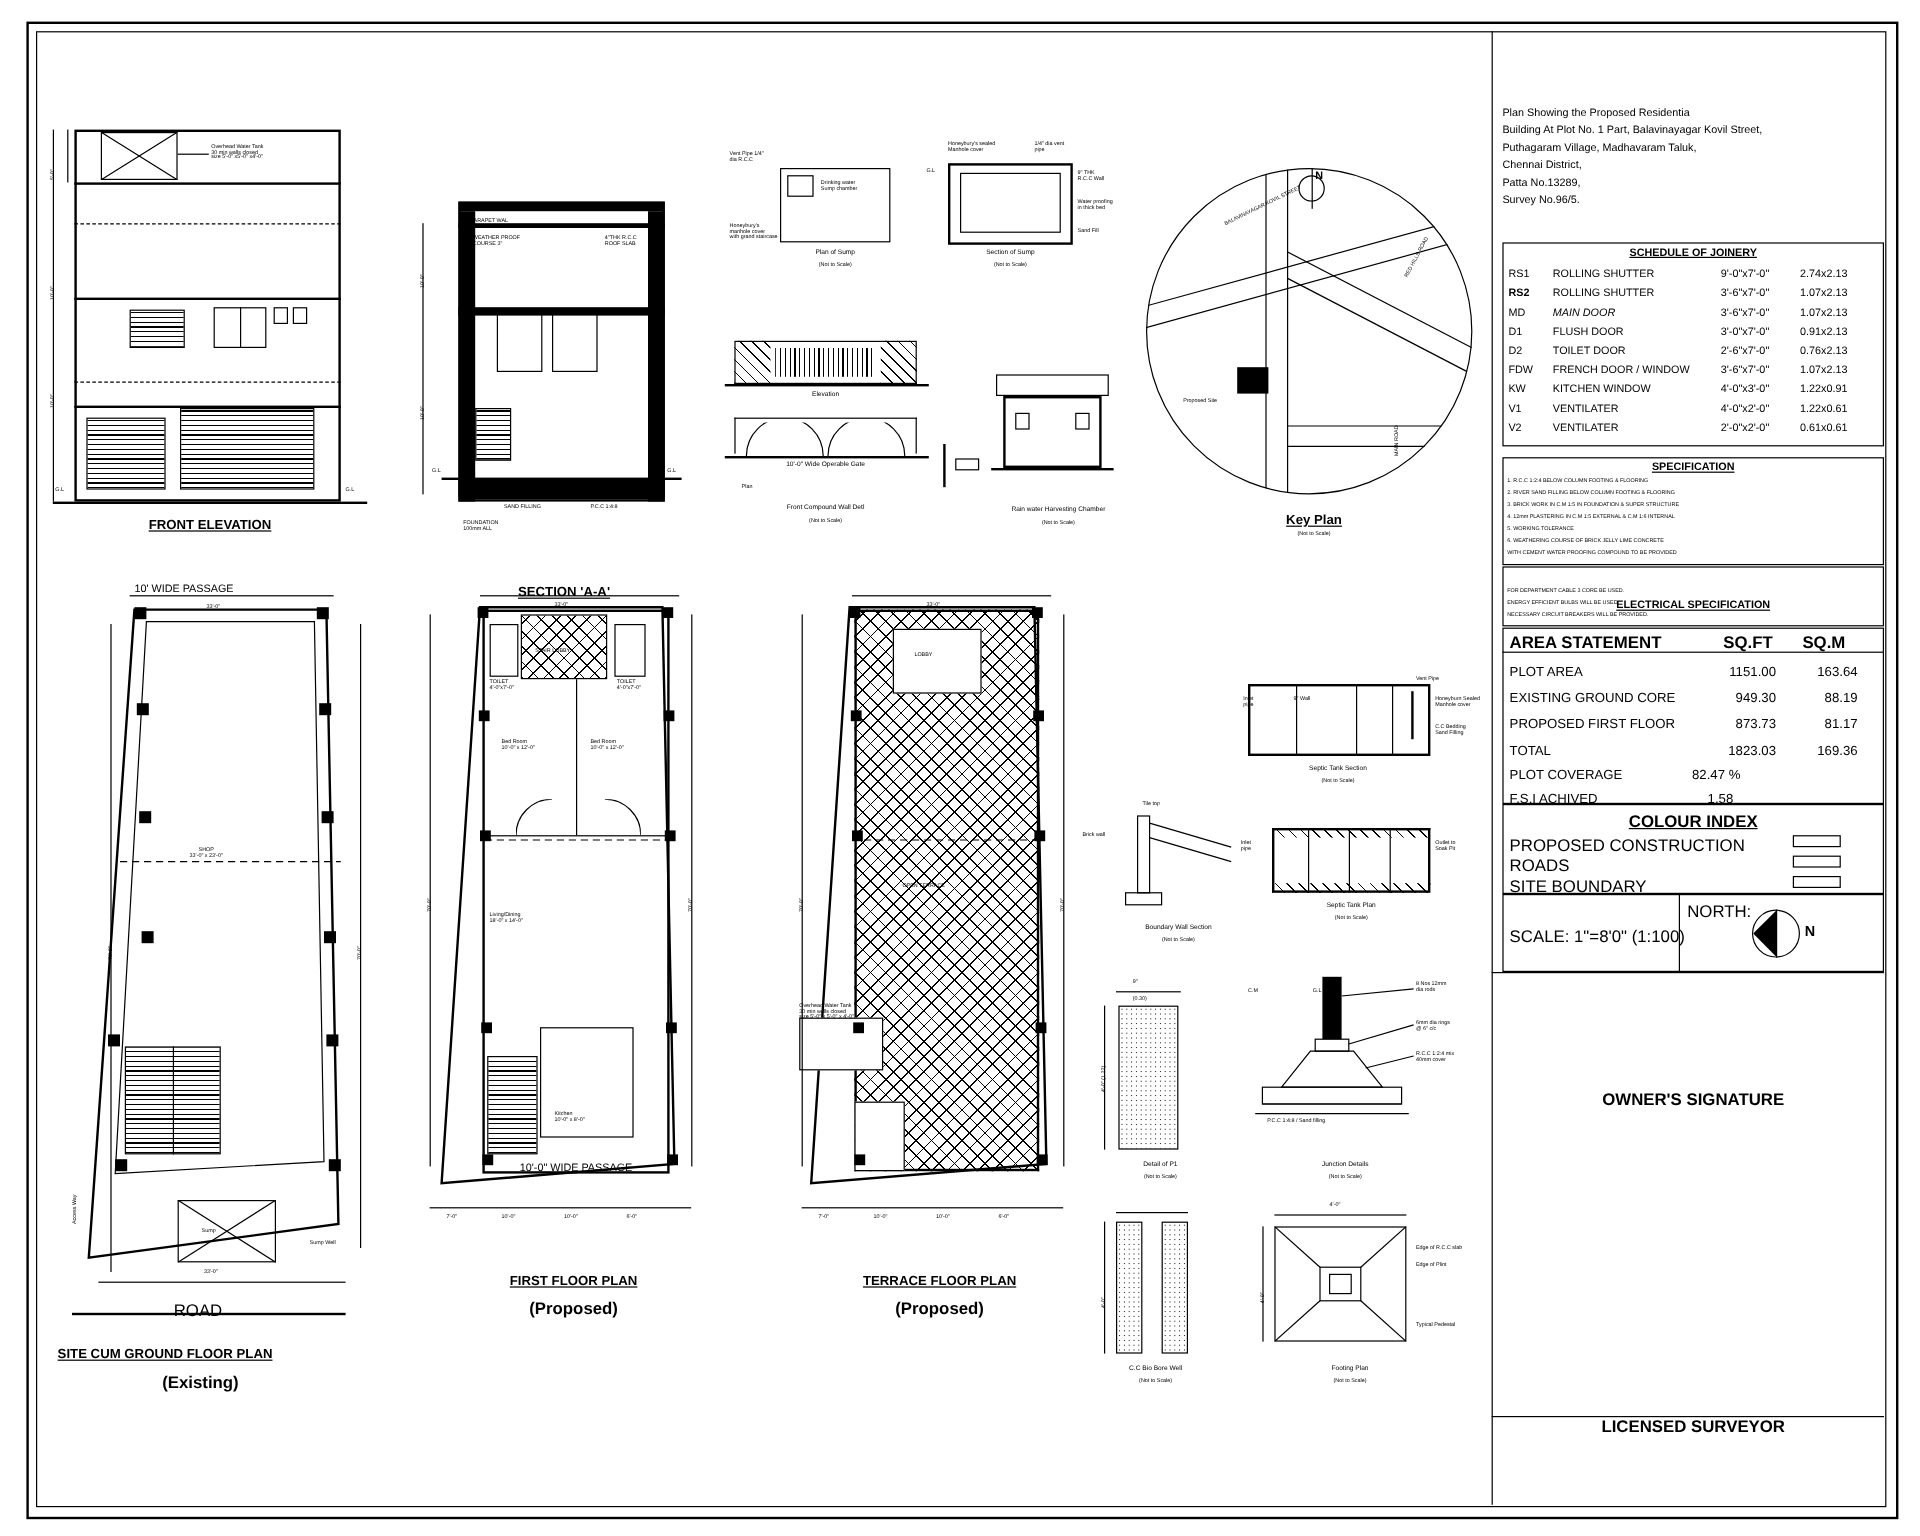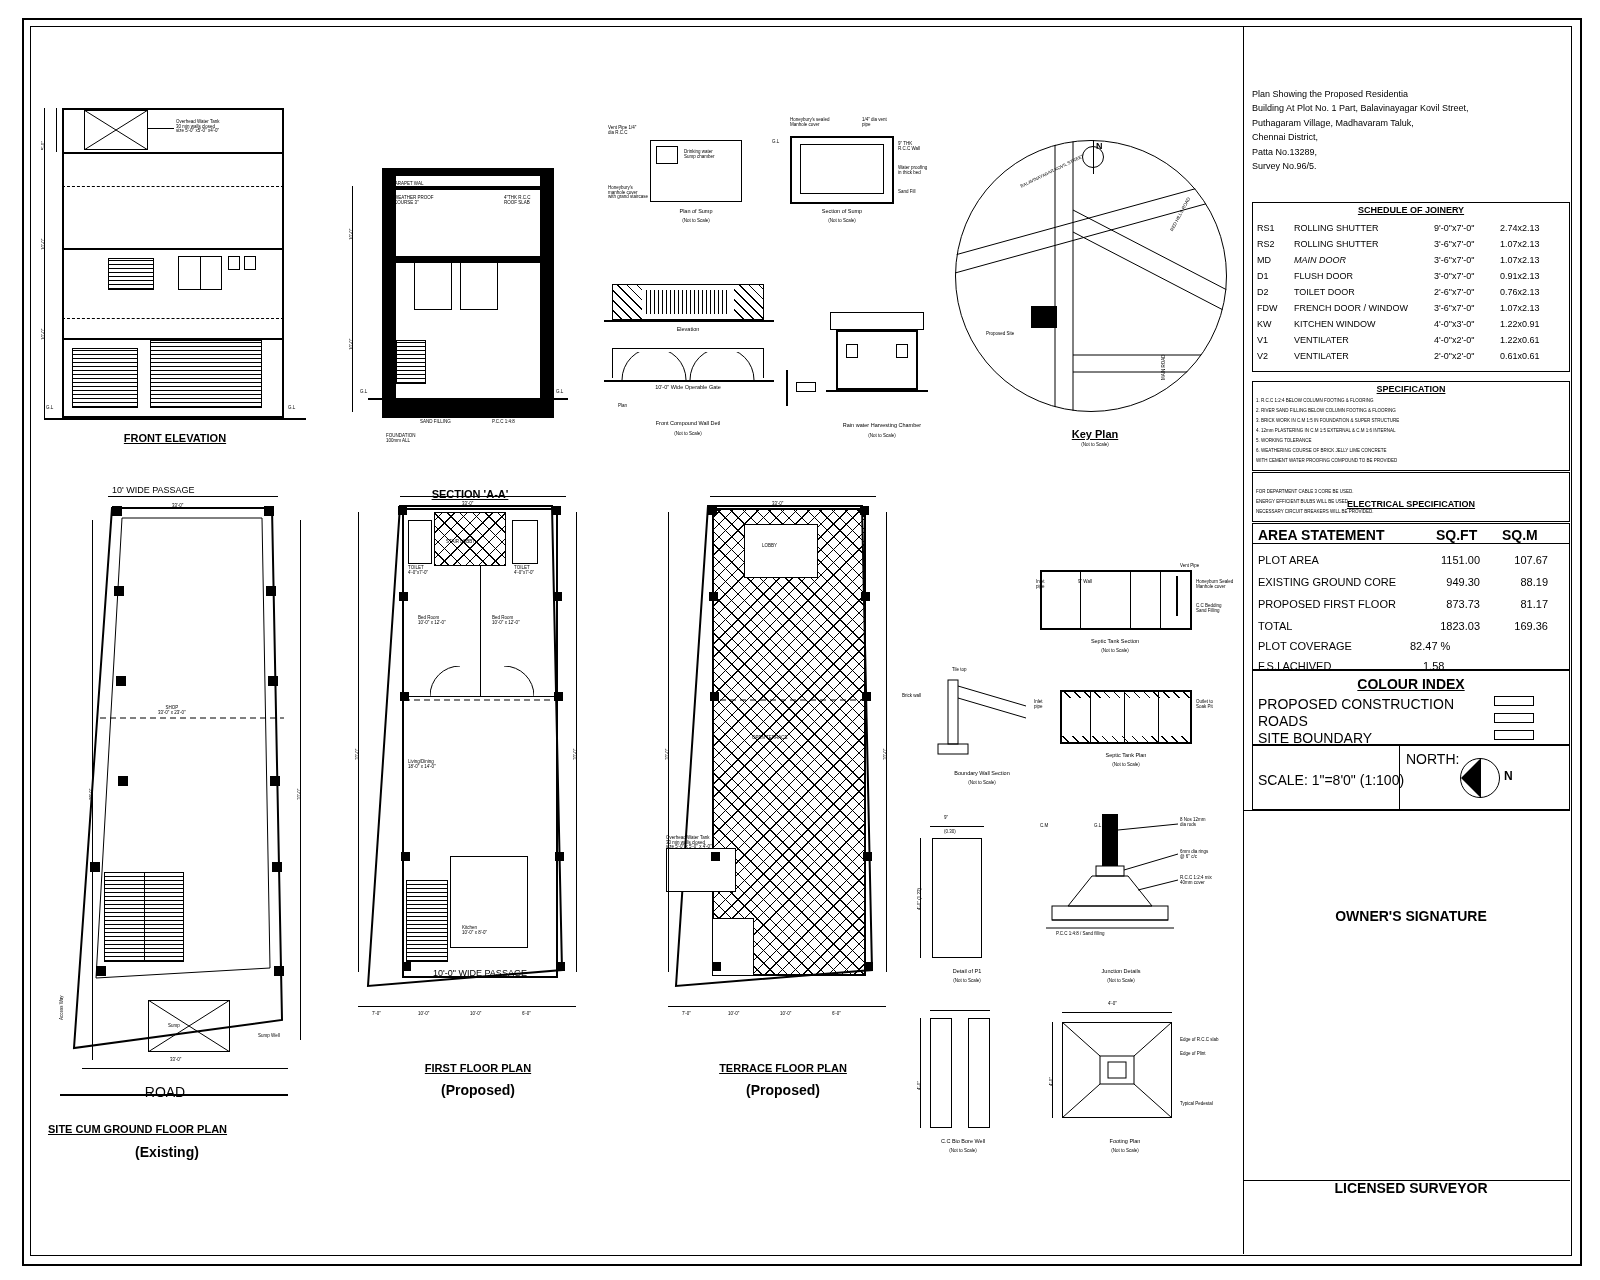--- a/index.html
+++ b/index.html
@@ -56,21 +56,21 @@
     <div class="t s9" style="position:relative;margin-top:5px;">Survey No.96/5.</div>
   </div>
 
   <div class="box" style="left:1252px;top:202px;width:318px;height:170px;"></div>
   <div class="c s9 ttl u" style="left:1252px;top:205px;width:318px;">SCHEDULE OF JOINERY</div>
   <div id="joinery-rows">
       <div class="t s9" style="left: 1257px; top: 224px;">RS1</div>
       <div class="t s9" style="left: 1294px; top: 224px;">ROLLING SHUTTER</div>
       <div class="t s9" style="left: 1434px; top: 224px;">9'-0"x7'-0"</div>
       <div class="t s9" style="left: 1500px; top: 224px;">2.74x2.13</div>
-      <div class="t s9" style="left: 1257px; top: 240px;">RS2</div>
+      <div class="t s9" style="left: 1257px; top: 240px; font-weight: bold;">RS2</div>
       <div class="t s9" style="left: 1294px; top: 240px;">ROLLING SHUTTER</div>
       <div class="t s9" style="left: 1434px; top: 240px;">3'-6"x7'-0"</div>
       <div class="t s9" style="left: 1500px; top: 240px;">1.07x2.13</div>
       <div class="t s9" style="left: 1257px; top: 256px;">MD</div>
       <div class="t s9" style="left: 1294px; top: 256px; font-style: italic;">MAIN DOOR</div>
       <div class="t s9" style="left: 1434px; top: 256px;">3'-6"x7'-0"</div>
       <div class="t s9" style="left: 1500px; top: 256px;">1.07x2.13</div>
       <div class="t s9" style="left: 1257px; top: 272px;">D1</div>
       <div class="t s9" style="left: 1294px; top: 272px;">FLUSH DOOR</div>
       <div class="t s9" style="left: 1434px; top: 272px;">3'-0"x7'-0"</div>
@@ -118,21 +118,21 @@
     </div>
 
   <div class="box" style="left:1252px;top:523px;width:318px;height:147px;"></div>
   <div class="t s10 ttl" style="left:1258px;top:528px;">AREA STATEMENT</div>
   <div class="t s10 ttl" style="left:1436px;top:528px;">SQ.FT</div>
   <div class="t s10 ttl" style="left:1502px;top:528px;">SQ.M</div>
   <div class="ln hl" style="left:1252px;top:543px;width:318px;"></div>
   <div id="area-rows">
       <div class="t s11" style="left: 1258px; top: 555px;">PLOT AREA</div>
       <div class="t s11" style="left: 1424px; top: 555px; width: 56px; text-align: right;">1151.00</div>
-      <div class="t s11" style="left: 1492px; top: 555px; width: 56px; text-align: right;">107.67</div>
+      <div class="t s11" style="left: 1492px; top: 555px; width: 56px; text-align: right;">163.64</div>
       <div class="t s11" style="left: 1258px; top: 577px;">EXISTING GROUND CORE</div>
       <div class="t s11" style="left: 1424px; top: 577px; width: 56px; text-align: right;">949.30</div>
       <div class="t s11" style="left: 1492px; top: 577px; width: 56px; text-align: right;">88.19</div>
       <div class="t s11" style="left: 1258px; top: 599px;">PROPOSED FIRST FLOOR</div>
       <div class="t s11" style="left: 1424px; top: 599px; width: 56px; text-align: right;">873.73</div>
       <div class="t s11" style="left: 1492px; top: 599px; width: 56px; text-align: right;">81.17</div>
       <div class="t s11" style="left: 1258px; top: 621px;">TOTAL</div>
       <div class="t s11" style="left: 1424px; top: 621px; width: 56px; text-align: right;">1823.03</div>
       <div class="t s11" style="left: 1492px; top: 621px; width: 56px; text-align: right;">169.36</div>
     </div>

